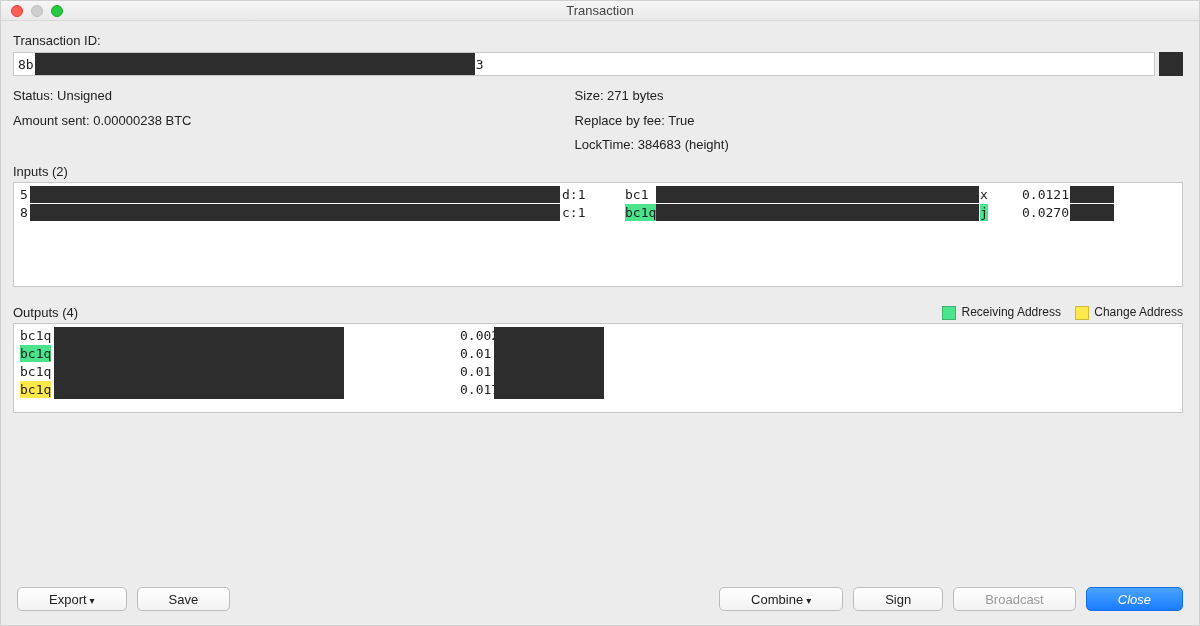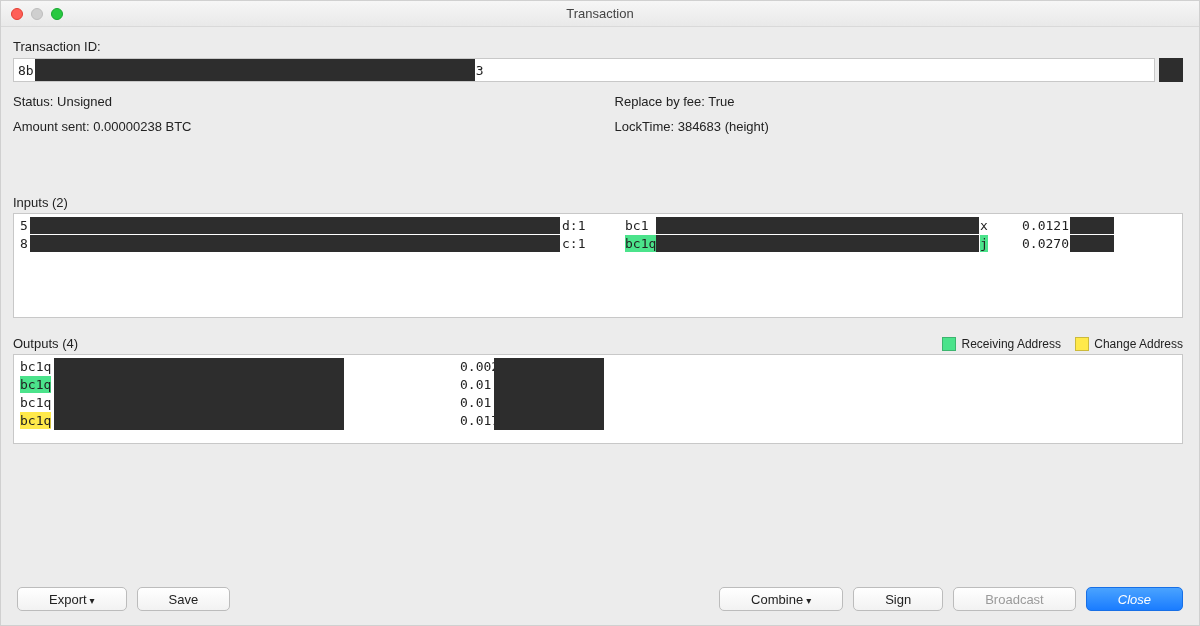--- a/index.html
+++ b/index.html
@@ -13,21 +13,21 @@
   .window {
     width: 1200px;
     height: 626px;
     background: #ececec;
     border: 1px solid #d0d0d0;
     display: flex;
     flex-direction: column;
   }
   
   .titlebar {
-    height: 26px;
+    height: 20px;
     border-bottom: 1px solid #d9d9d9;
     display: flex;
     align-items: center;
     position: relative;
     background: linear-gradient(#f6f6f6,#e9e9e9);
   }
   .traffic-lights { display: flex; gap: 8px; margin-left: 10px; }
   .tl { width: 12px; height: 12px; border-radius: 50%; }
   .tl-red    { background: #ff5f57; border: 0.5px solid #e33e32; }
   .tl-yellow { background: #cfcfcf; border: 0.5px solid #bdbdbd; }
@@ -41,21 +41,21 @@
   .label { color: #222; margin-bottom: 4px; }
   .txid-row { display: flex; align-items: center; margin-bottom: 8px; border-radius: 8px; }
   .txid-field {
     flex: 1; height: 24px; background: #fff; border: 1px solid #c8c8c8;
     display: flex; align-items: center; padding: 0 4px; font-family: Menlo, Consolas, monospace;
     font-size: 13px; overflow: hidden; position: relative;
   }
   .txid-field .pre, .txid-field .post { position: relative; z-index: 2; }
   .txid-redact { background:#2d2d2d; height: 22px; flex: 0 0 440px; margin: 0 1px; position: relative; z-index:1; }
   .txid-copy { width: 24px; height: 24px; background:#2d2d2d; margin-left: 4px; }
-  .stats { display: flex; gap: 40px; margin-bottom: 50px; }
+  .stats { display: flex; }
   .stats-col { flex: 0 0 48%; line-height: 1.9; font-size: 13px; }
   .section-header { margin: 6px 0 3px 0; font-size: 13px; display:flex;align-items:flex-end;justify-content:space-between;}
   .legend { display:flex; gap:14px; align-items:center; font-size:12px; }
   .legend .sw { width:14px; height:14px; display:inline-block; vertical-align:middle; margin-right:2px; border:0.5px solid rgba(0,0,0,0.2);}
   .sw-recv   { background:#4be38b; }
   .sw-change { background:#ffe94a; }
   .panel {
     background:#fff; border:1px solid #c8c8c8; width:100%;
     font-family: Menlo, Consolas, monospace; font-size: 13px;
     padding: 3px 6px; line-height: 1.45; overflow:hidden;
@@ -107,20 +107,21 @@
       </div>
       <div class="txid-copy"></div>
     </div>
 
     <div class="stats">
       <div class="stats-col">
         <div>Status: Unsigned</div>
         <div>Amount sent: 0.00000238 BTC</div>
       </div>
       <div class="stats-col">
+        <div>Size: 271 bytes</div>
         <div>Replace by fee: True</div>
         <div>LockTime: 384683 (height)</div>
       </div>
     </div>
 
     <div class="section-header">
       <span>Inputs (2)</span>
     </div>
     <div class="panel panel-inputs">
 

